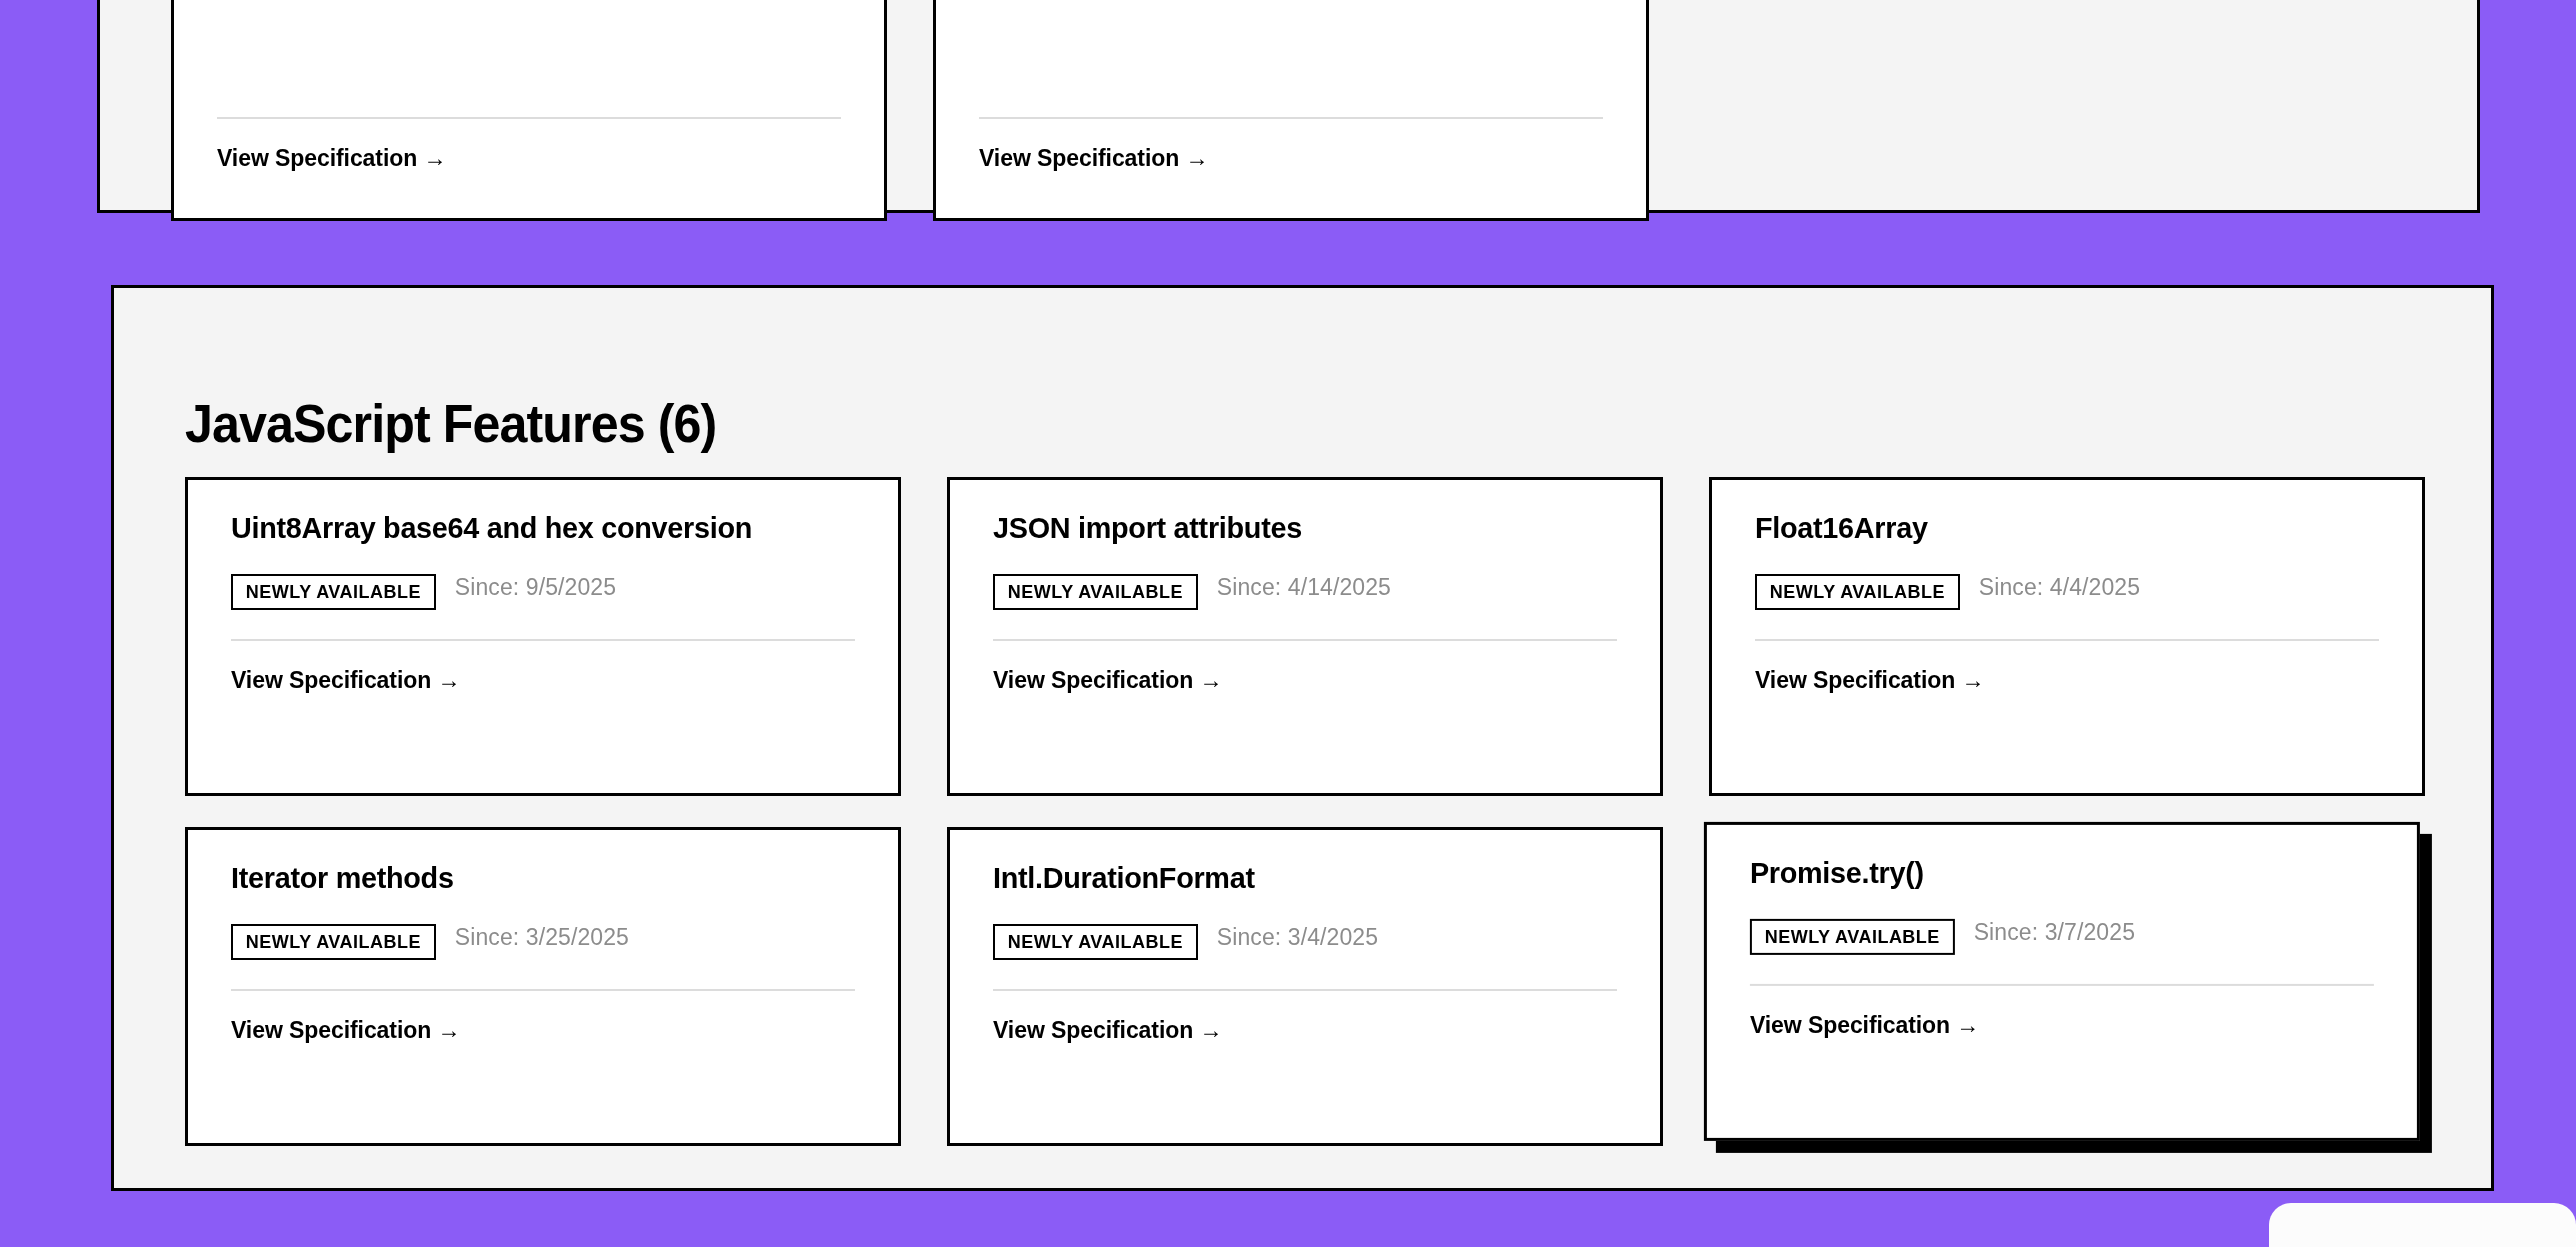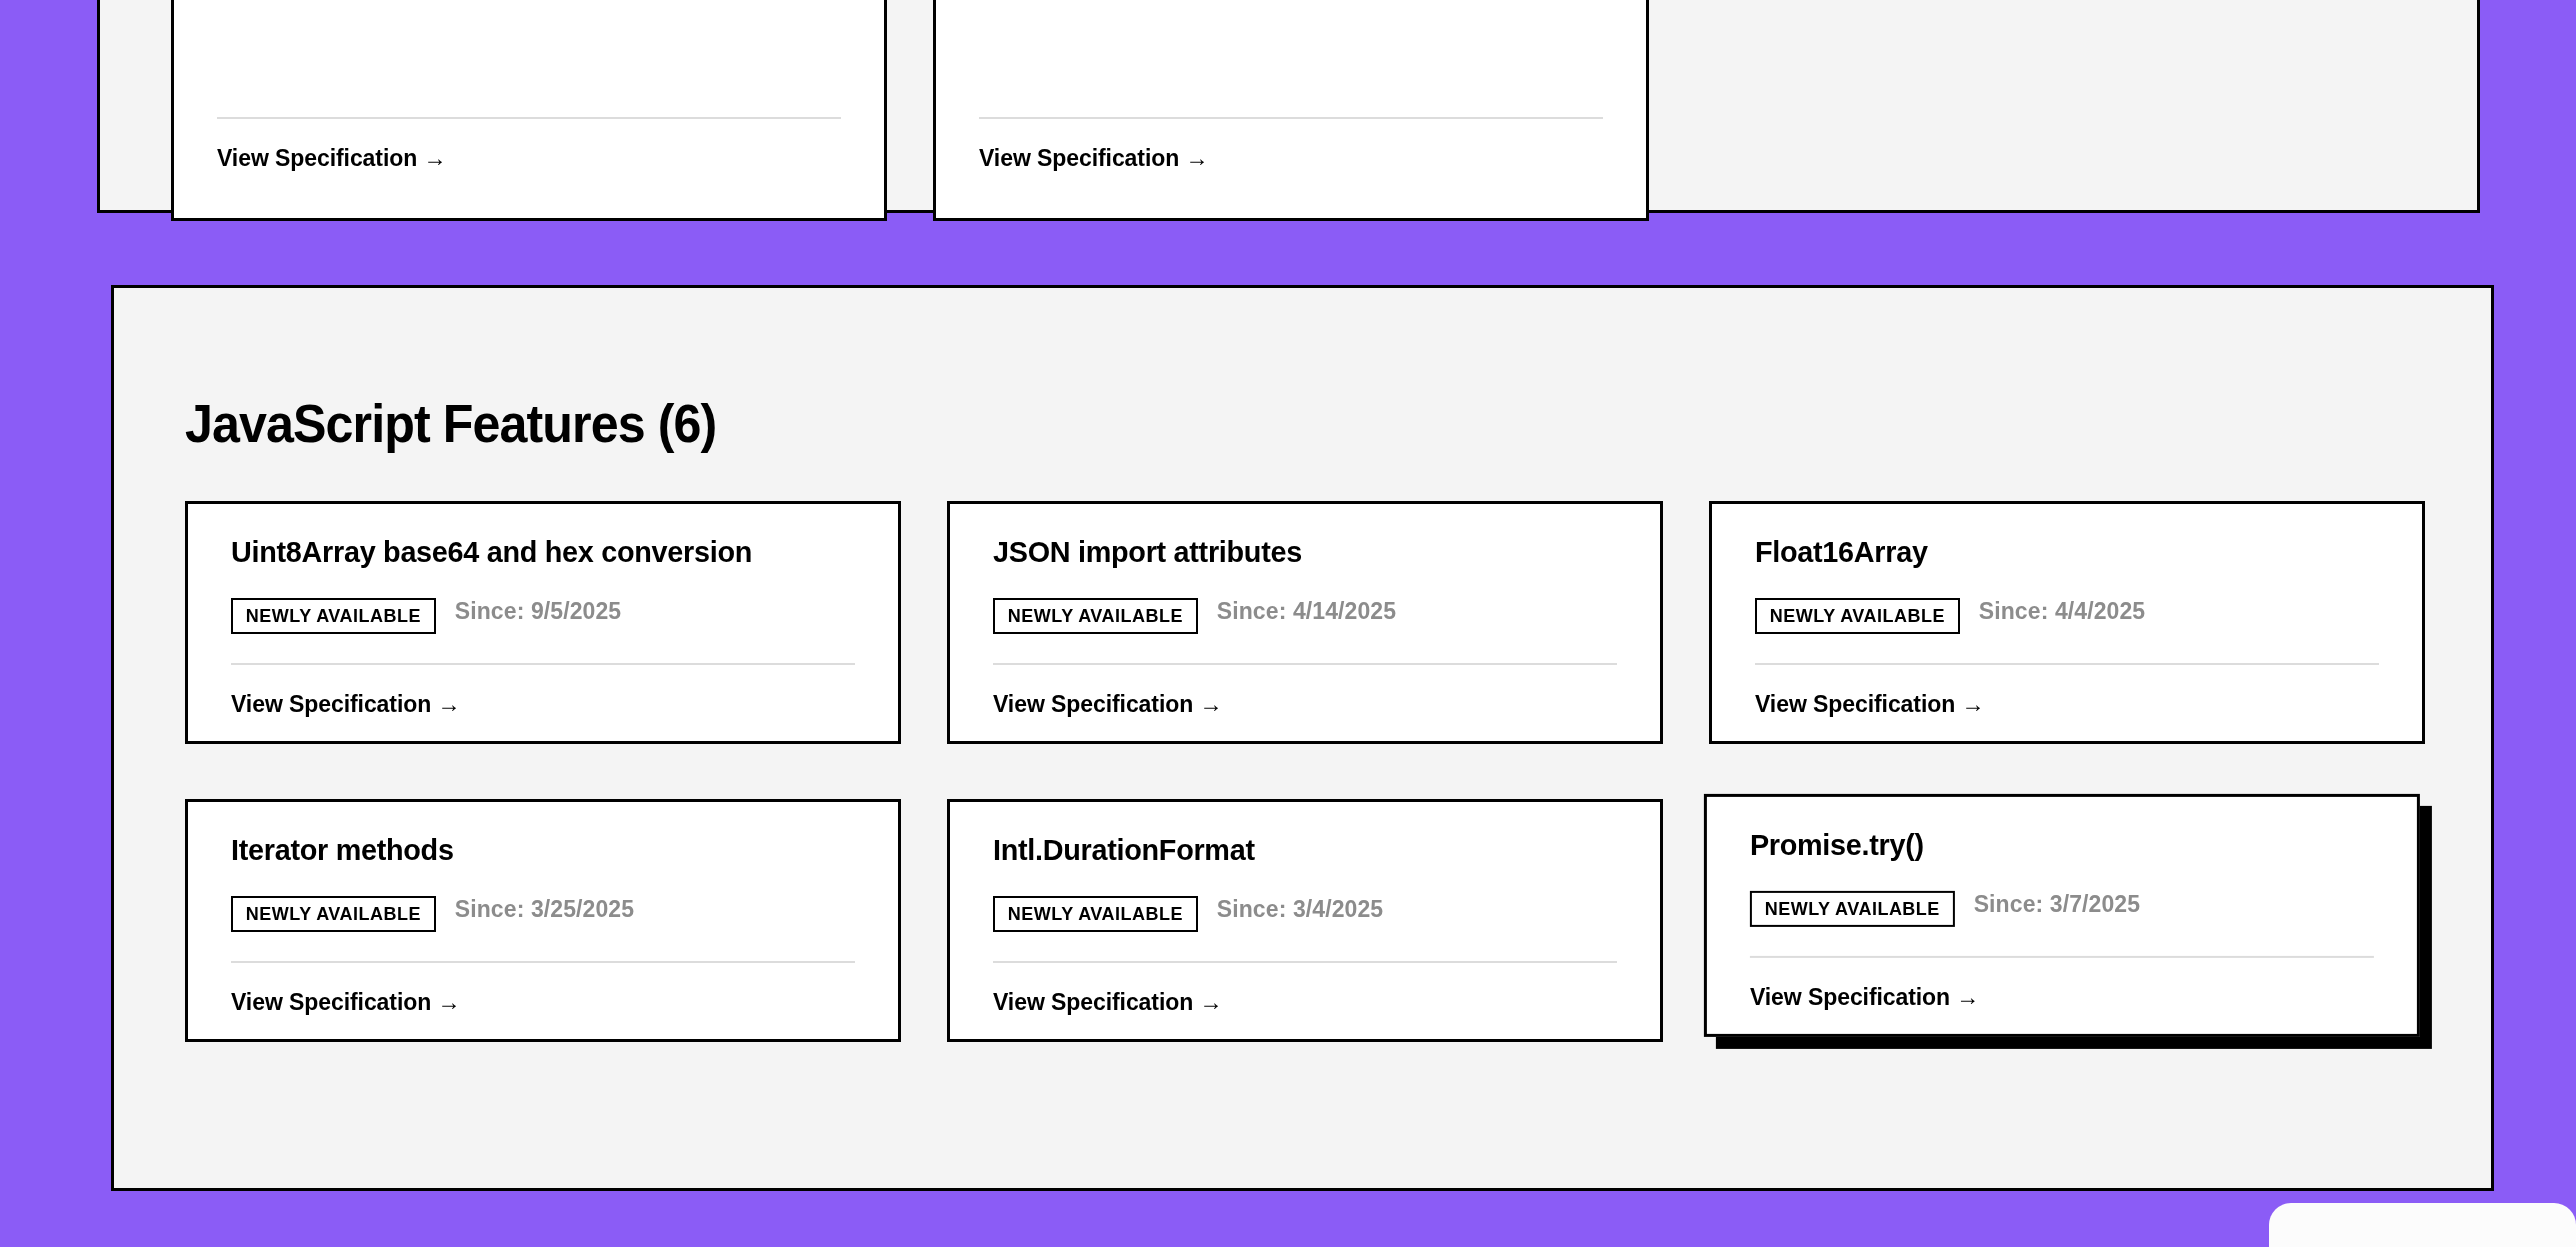--- a/index.html
+++ b/index.html
@@ -68,23 +68,22 @@
     grid-template-columns: repeat(3, 716px);
     column-gap: 46px;
     row-gap: 31px;
   }
 
   .card {
     position: relative;
     background: #ffffff;
     border: 3.4px solid #000000;
     box-sizing: border-box;
-    height: 243px;
+    height: 319px;
     padding: 31px 43px 4px 43px;
-    margin-top: 24px;
   }
 
   .card.is-hovered {
     transform: translate(-5.1px, -5.1px);
     box-shadow: 12px 12px 0 0 #000000;
     z-index: 5;
   }
 
   .card-title {
     font-family: "Liberation Sans Narrow", "Liberation Sans", sans-serif;
@@ -116,21 +115,21 @@
     letter-spacing: 0.5px;
     color: #000000;
     line-height: 1;
     background: #ffffff;
     white-space: nowrap;
   }
 
   .since {
     font-family: "Liberation Sans Narrow", "Liberation Sans", sans-serif;
     font-size: 23px;
-    font-weight: 700;
+    font-weight: 400;
     color: #8c8c8c;
     letter-spacing: 0.1px;
     white-space: nowrap;
   }
 
   .divider {
     margin-top: 29px;
     height: 1.7px;
     background: #dcdcdc;
     width: 100%;

